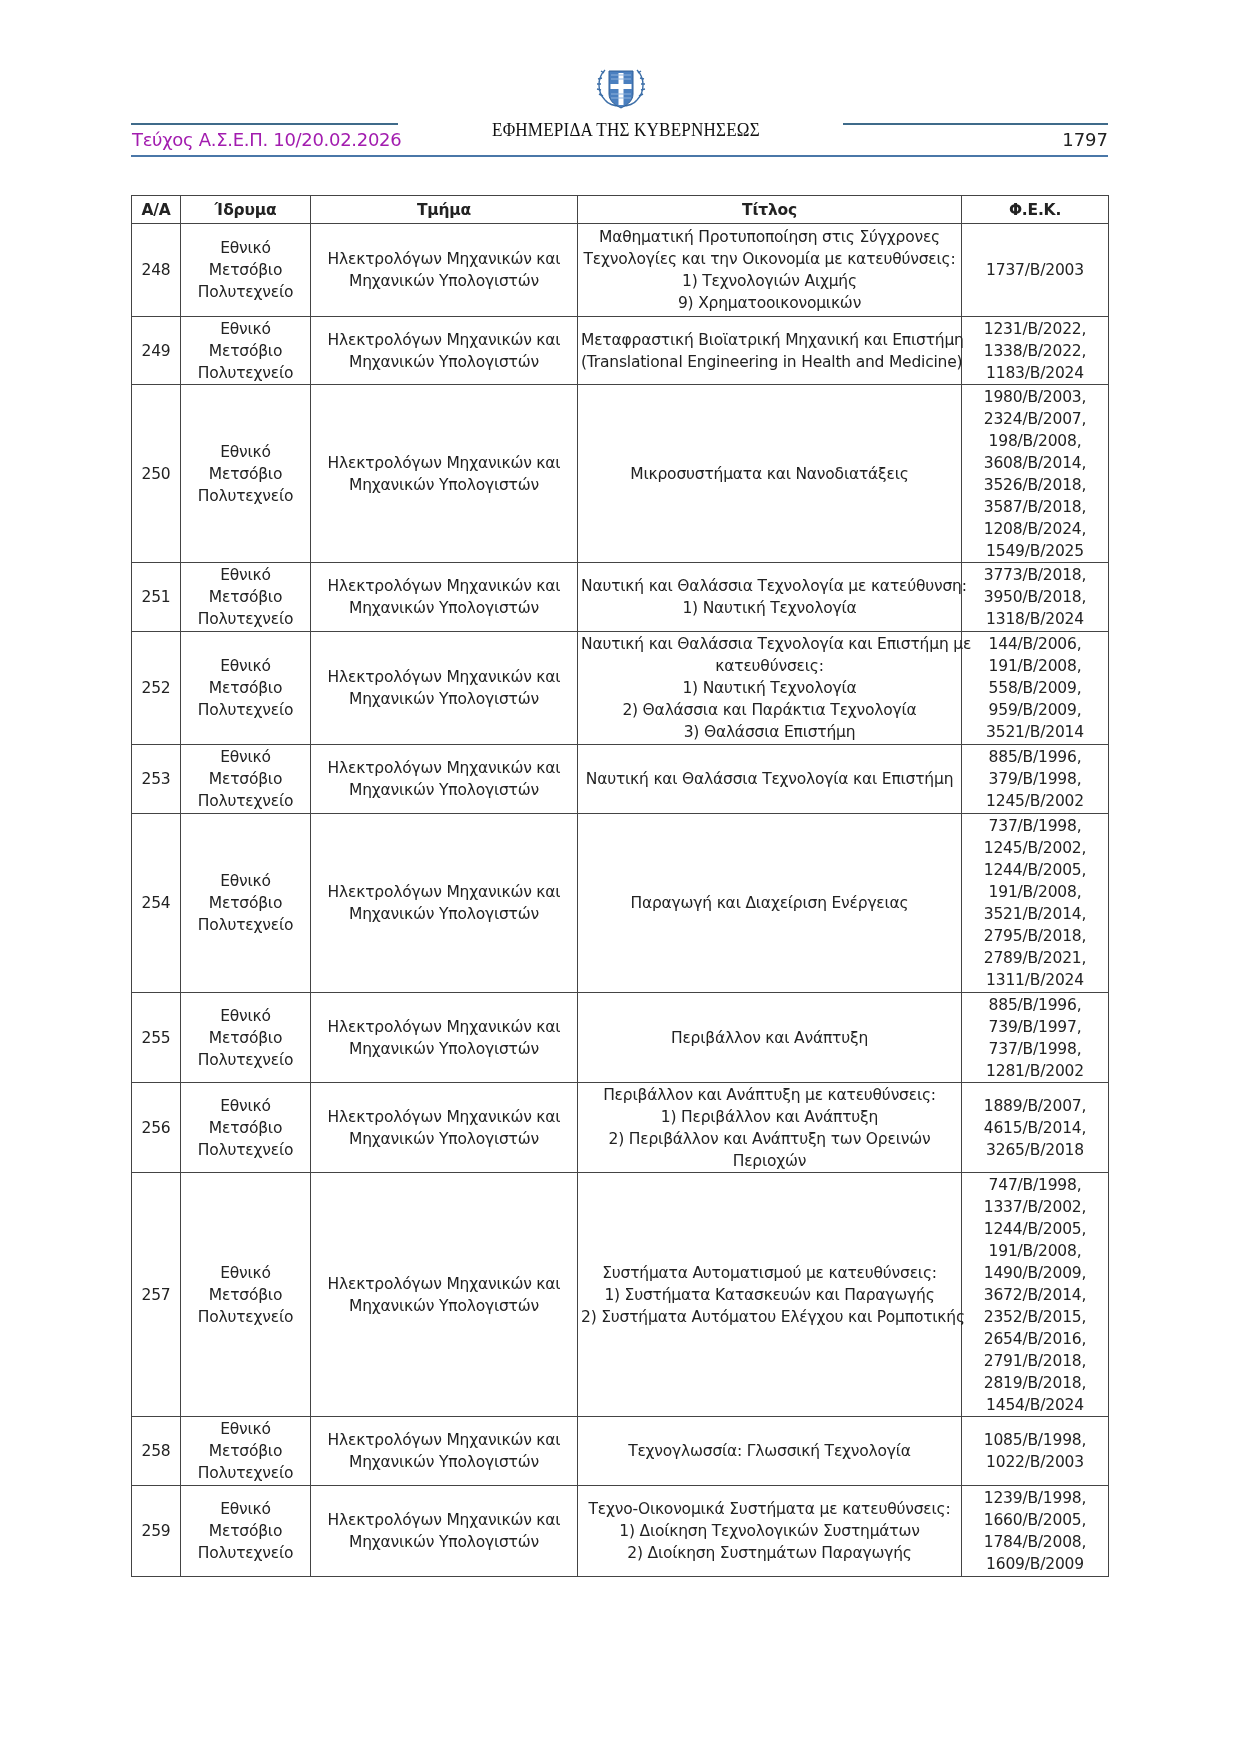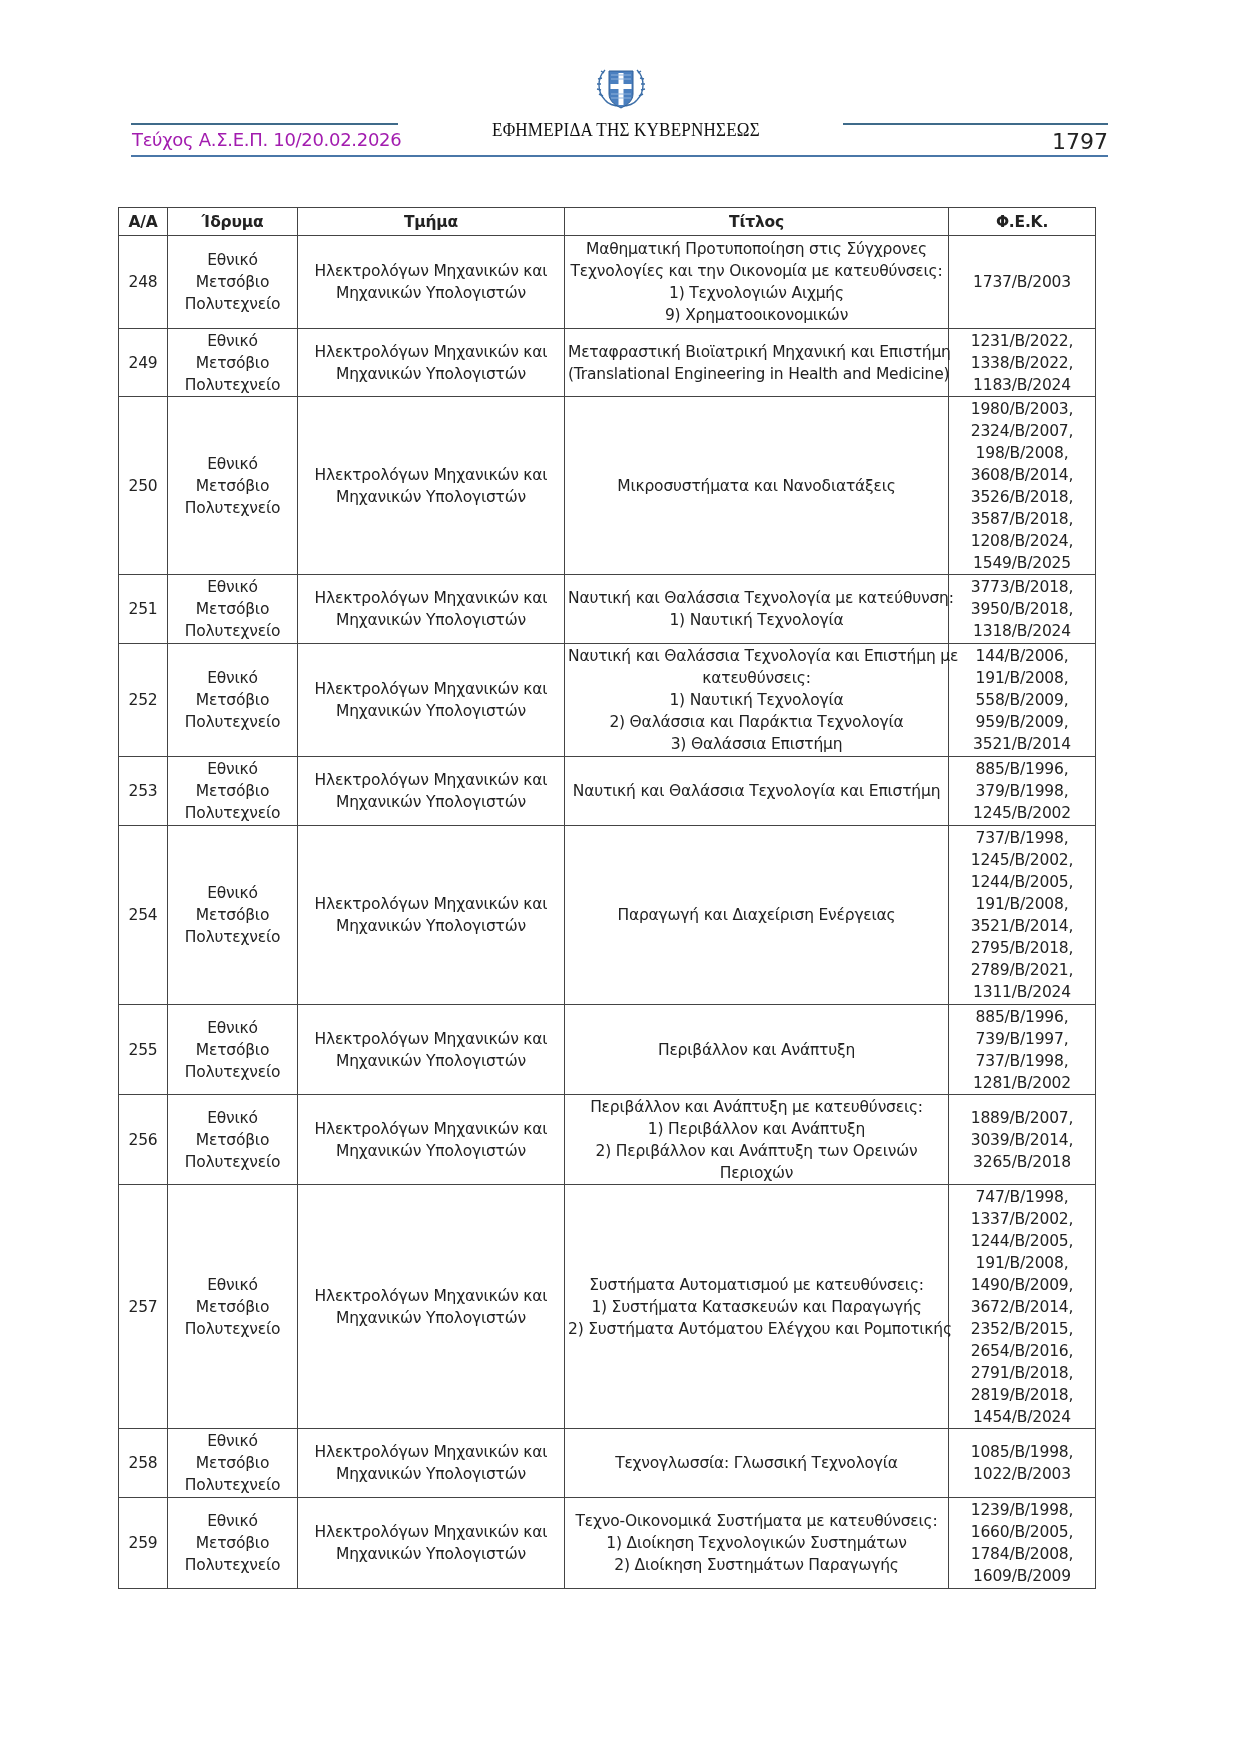--- a/index.html
+++ b/index.html
@@ -7,24 +7,24 @@
          font-family: "DejaVu Sans", sans-serif; color: #222; }
   .emblem { position: absolute; left: 595px; top: 62px; width: 52px; height: 53px; }
   .rule { position: absolute; height: 2px; background: #3f6b8a; }
   .rule.top-left { left: 131px; top: 123px; width: 267px; }
   .rule.top-right { left: 843px; top: 123px; width: 265px; }
   .rule.bottom { left: 131px; top: 155px; width: 977px; background: #4a77a8; }
   .issue { position: absolute; left: 132px; top: 129px; font-size: 18px; letter-spacing: -0.3px; color: #a21caf; }
   .gazette-title { position: absolute; left: 492px; top: 119px; font-family: "Liberation Serif", serif;
                    font-size: 19px; letter-spacing: 0.2px; transform: scaleX(0.9); transform-origin: left top;
                    color: #111; white-space: nowrap; }
-  .pageno { position: absolute; right: 133px; top: 129px; font-size: 22px; color: #222; }
+  .pageno { position: absolute; right: 133px; top: 129px; font-size: 18px; color: #222; }
 
-  table.main { position: absolute; left: 118px; top: 195px; width: 977px;
-               border-collapse: collapse; table-layout: fixed; margin-top: 12px; }
+  table.main { position: absolute; left: 131px; top: 195px; width: 977px;
+               border-collapse: collapse; table-layout: fixed; }
   table.main td, table.main th { border: 1.3px solid #444; text-align: center; vertical-align: middle;
                padding: 0 3px; font-size: 15.5px; line-height: 22px; color: #222; letter-spacing: -0.2px;
                font-family: "DejaVu Sans", sans-serif; }
   table.main th { font-weight: bold; height: 27px; font-size: 15.5px; }
   .line { display: block; white-space: nowrap; }
   col.c1 { width: 49px; } col.c2 { width: 130px; } col.c3 { width: 267px; }
   col.c4 { width: 384px; } col.c5 { width: 147px; }
 </style>
 </head>
 <body>
@@ -261,21 +261,21 @@
           <span class="line">Μηχανικών Υπολογιστών</span>
         </td>
         <td>
           <span class="line">Περιβάλλον και Ανάπτυξη με κατευθύνσεις:</span>
           <span class="line">1) Περιβάλλον και Ανάπτυξη</span>
           <span class="line">2) Περιβάλλον και Ανάπτυξη των Ορεινών</span>
           <span class="line">Περιοχών</span>
         </td>
         <td>
           <span class="line">1889/Β/2007,</span>
-          <span class="line">3039/Β/2014,</span>
+          <span class="line">4615/Β/2014,</span>
           <span class="line">3265/Β/2018</span>
         </td>
       </tr>
       <tr style="height: 244px;">
         <td>257</td>
         <td>
           <span class="line">Εθνικό</span>
           <span class="line">Μετσόβιο</span>
           <span class="line">Πολυτεχνείο</span>
         </td>

